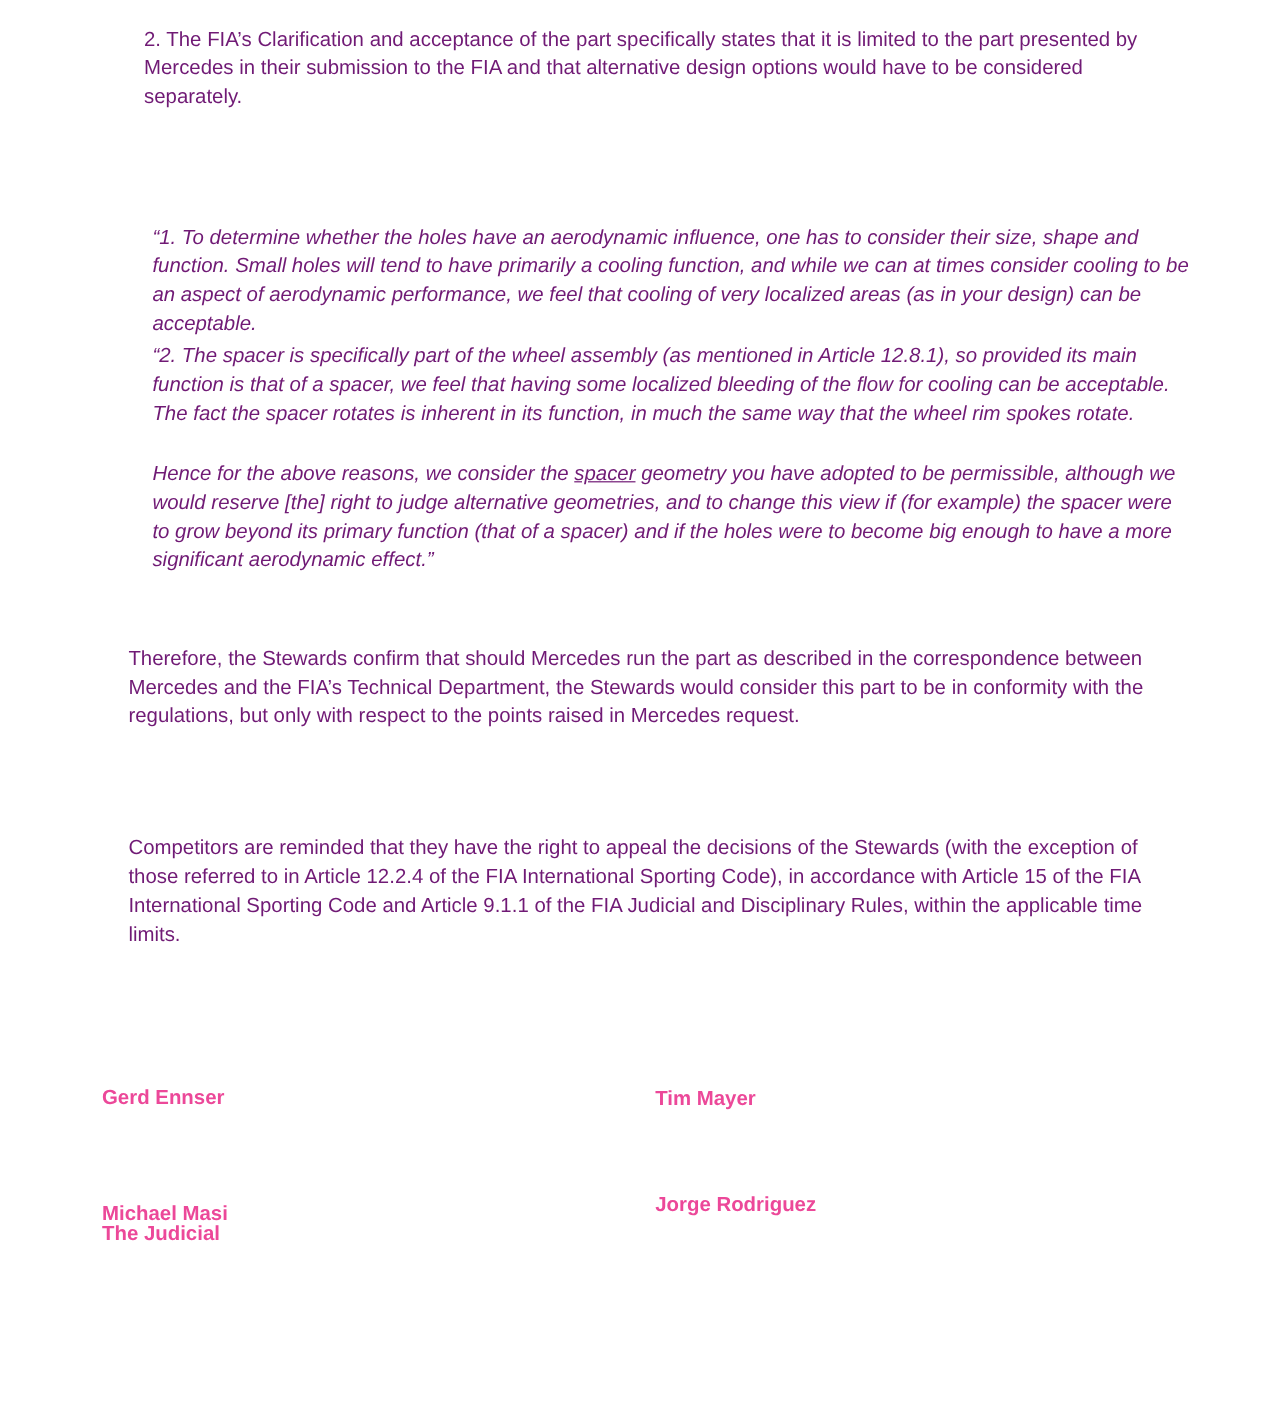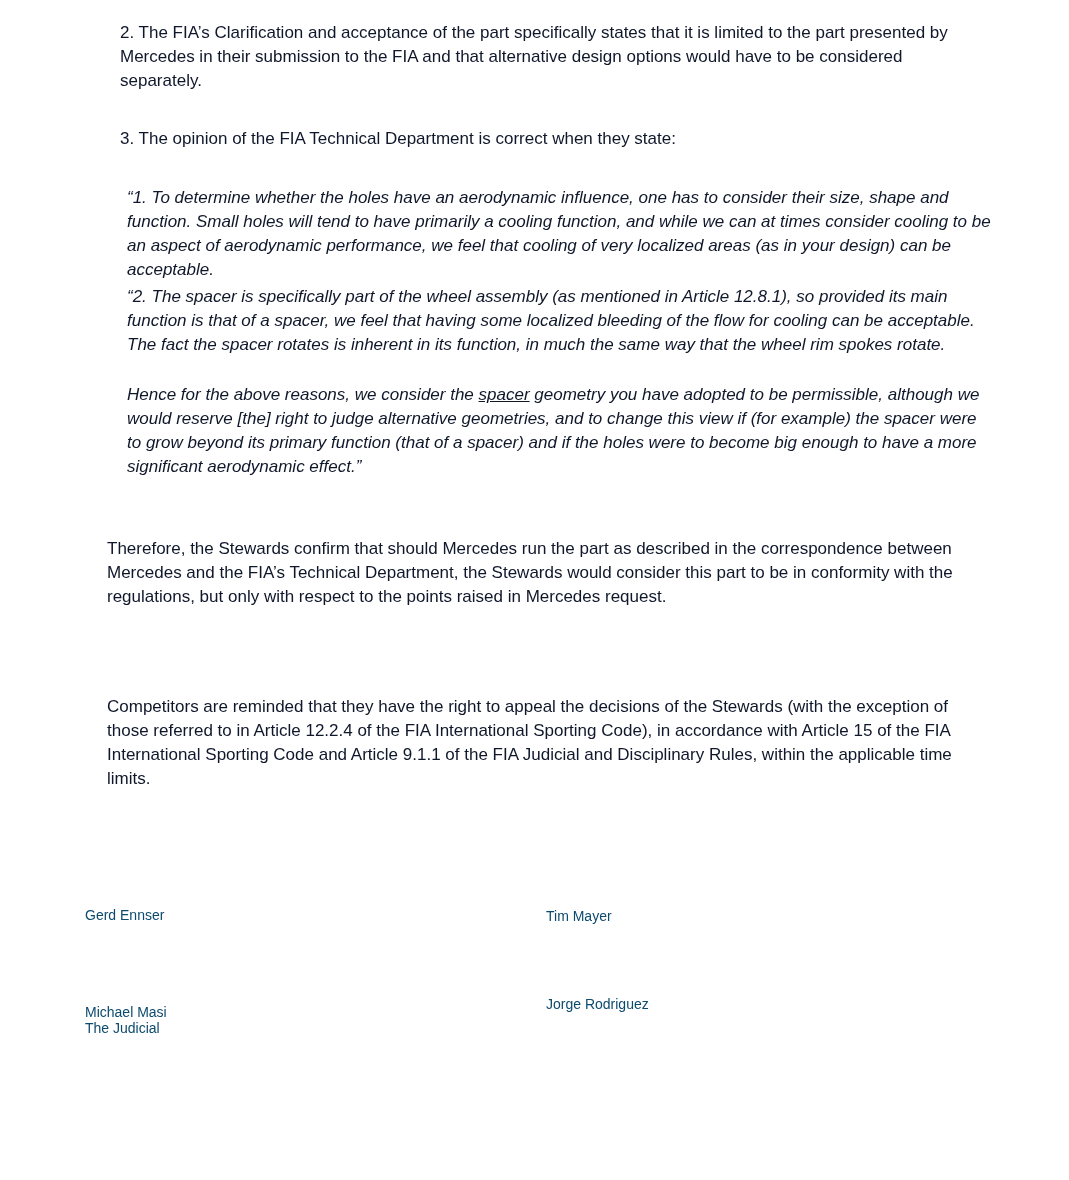--- a/index.html
+++ b/index.html
@@ -15,41 +15,40 @@
     position: relative;
     width: 1069px;
     height: 1180px;
     background: #ffffff;
     overflow: hidden;
   }
   .para {
     position: absolute;
     font-size: 17px;
     line-height: 24px;
-    color: #0f172a;
+    color: #701a75;
   }
   .quote { font-style: italic; }
   .ul { text-decoration: underline; }
   .sig {
     position: absolute;
-    font-size: 14px;
+    font-size: 17px;
     line-height: 24px;
-    font-weight: normal;
-    color: #0c4a6e;
+    font-weight: bold;
+    color: #ec4899;
     white-space: nowrap;
   }
 </style>
 </head>
 <body>
 
 <div class="page">
 
   <div class="para" style="left:120px; top:21px; width:848px;">2. The FIA’s Clarification and acceptance of the part specifically states that it is limited to the part presented by Mercedes in their submission to the FIA and that alternative design options would have to be considered separately.</div>
 
-  <div class="para" style="left:120px; top:127px; width:890px;">3. The opinion of the FIA Technical Department is correct when they state:</div>
 
 
   <div class="para quote" style="left:127px; top:186px; width:874px;">“1. To determine whether the holes have an aerodynamic influence, one has to consider their size, shape and function. Small holes will tend to have primarily a cooling function, and while we can at times consider cooling to be an aspect of aerodynamic performance, we feel that cooling of very localized areas (as in your design) can be acceptable.</div>
 
   <div class="para quote" style="left:127px; top:285px; width:878px;">“2. The spacer is specifically part of the wheel assembly (as mentioned in Article 12.8.1), so provided its main function is that of a spacer, we feel that having some localized bleeding of the flow for cooling can be acceptable. The fact the spacer rotates is inherent in its function, in much the same way that the wheel rim spokes rotate.</div>
 
   <div class="para quote" style="left:127px; top:383px; width:864px;"><span>Hence for the above reasons, we consider the </span><span class="ul">spacer</span><span> geometry you have adopted to be permissible, although we would reserve [the] right to judge alternative geometries, and to change this view if (for example) the spacer were to grow beyond its primary function (that of a spacer) and if the holes were to become big enough to have a more significant aerodynamic effect.”</span></div>
 
   <div class="para" style="left:107px; top:537px; width:890px;">Therefore, the Stewards confirm that should Mercedes run the part as described in the correspondence between Mercedes and the FIA’s Technical Department, the Stewards would consider this part to be in conformity with the regulations, but only with respect to the points raised in Mercedes request.</div>
 

